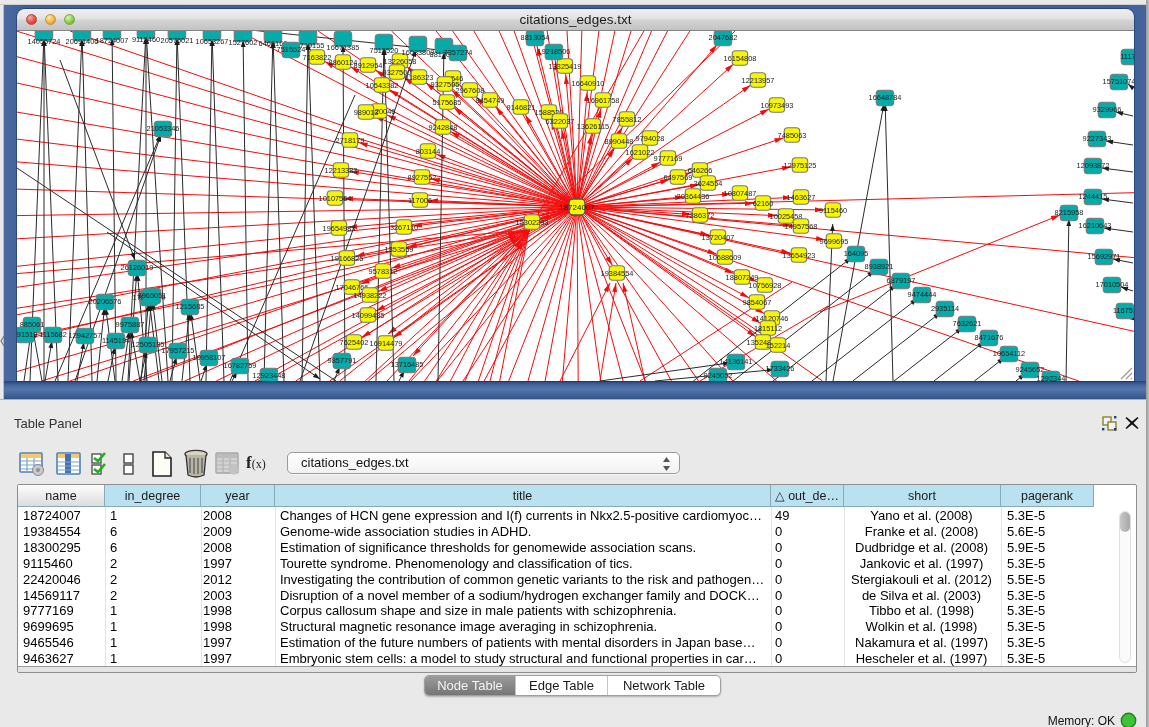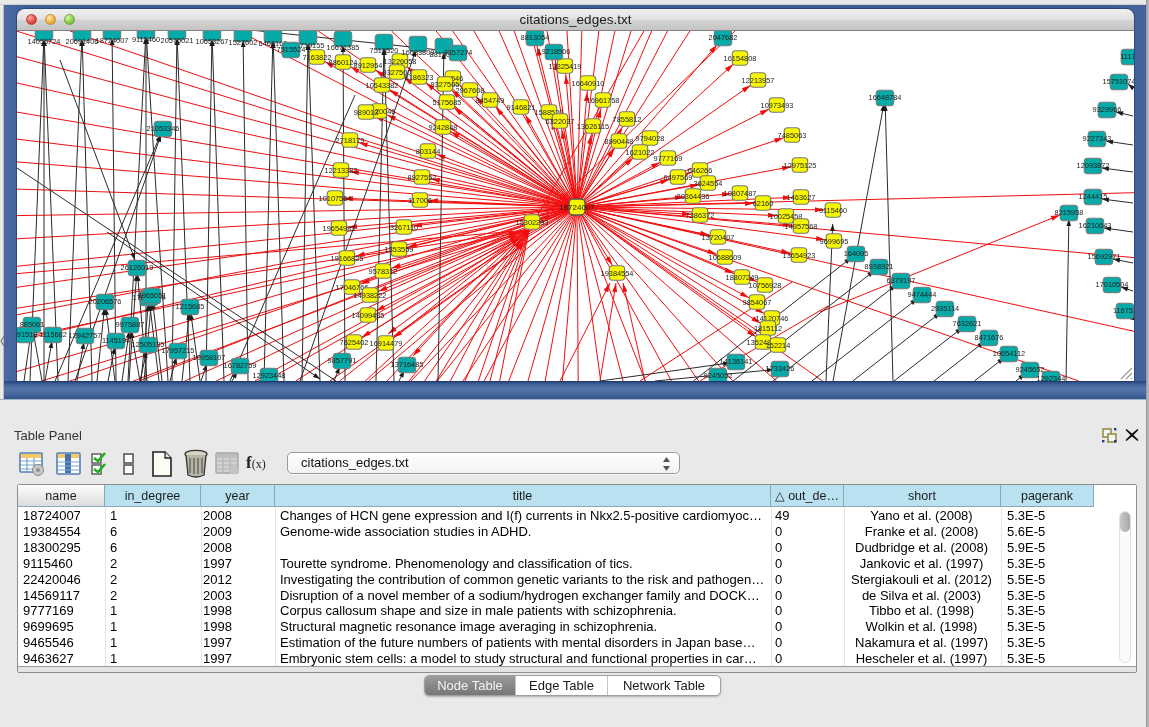--- a/index.html
+++ b/index.html
@@ -11,21 +11,21 @@
 #topstrip { left:0; top:0; width:1149px; height:5px; background:#e9e9e9; border-bottom:1px solid #cfcfcf; }
 #leftstrip { left:0; top:5px; width:4px; height:394px; background:#e9e9e9; border-right:1px solid #bcbcbc; }
 
 #win { left:17px; top:9px; width:1117px; height:372px; border-radius:8px 8px 0 0; box-shadow:0 0 0 1px rgba(20,40,80,.45); }
 #titlebar { left:0; top:0; width:1117px; height:22px; border-radius:8px 8px 0 0; background:linear-gradient(180deg,#efefef 0%,#e3e3e3 45%,#d3d3d3 55%,#c3c3c3 100%); border-bottom:1px solid #828282; }
 #titlebar .title { position:absolute; left:0; right:0; top:3px; text-align:center; font-size:13.5px; color:#1a1a1a; }
 .tl { position:absolute; top:5px; width:11px; height:11px; border-radius:50%; }
 #win-canvas { left:0; top:22px; width:1117px; height:350px; background:#fff; overflow:hidden; }
 
 #tpanel { left:0; top:399px; width:1146px; height:328px; background:#e9e9e9; border-top:1px solid #9eb2c8; }
-#ptitle { left:0; top:16px; width:100%; height:30px;text-align:right; }
+#ptitle { left:0; top:4px; width:100%; height:30px;text-align:right; }
 #ptitle .t { position:absolute; left:14px; top:12px; font-size:13px; color:#333; }
 #toolbar { left:0; top:32px; width:100%; height:40px; }
 #dropdown { left:287px; top:20px; width:393px; height:22px; background:linear-gradient(180deg,#fff,#f2f2f2); border:1px solid #9a9a9a; border-radius:5px; font-size:13px; color:#111; line-height:20px; padding-left:13px; box-shadow:0 1px 0 rgba(255,255,255,.7); }
 #tablebox { left:17px; top:84px; width:1120px; height:189px; background:#fff; border:1px solid #8e8e8e; border-radius:2px; }
 .hcell { position:absolute; top:0; height:22px; background:#b9e1ef; border-right:1px solid #89a9b8; border-bottom:1px solid #89a9b8; font-size:12.5px; color:#1c1c1c; text-align:center; line-height:22px; }
 .hname { background:linear-gradient(180deg,#fdfdfd,#dcdcdc); }
 .trow { position:absolute; left:0; width:1120px; height:16px; font-size:13px; color:#000; }
 .trow span { position:absolute; top:0; line-height:16px; white-space:nowrap; }
 .trow .ctr { text-align:center; }
 .gline { position:absolute; top:22px; width:1px; height:160px; background:#e4e4e4; }
@@ -829,20 +829,26 @@
       <div id="vscroll"></div>
         <div id="vthumb"></div>
       <div style="position:absolute;left:0;top:181px;width:1118px;height:6px;background:#e4e4e4;border-top:1px solid #9a9a9a"></div>
     </div>
     <div class="abs" style="left:17px;top:266px;width:1120px;height:1px"></div>
     <div class="abs" id="tabbar">
       <div class="seg" id="seg1">Node Table</div>
       <div class="seg" id="seg2">Edge Table</div>
       <div class="seg" id="seg3">Network Table</div>
     </div>
+    <div class="abs" id="status">
+        <span style="position:absolute;left:1040px;top:9px;width:75px;text-align:right">Memory: OK</span>
+      <svg class="abs" style="left:1120px;top:7px" width="17" height="17" viewBox="0 0 17 17">
+        <circle cx="8.5" cy="8.5" r="7.2" fill="#3cc435" stroke="#2a7d24" stroke-width="1.4"></circle>
+      </svg>
+    </div>
   </div>
   <div id="rowhost" class="abs" style="left:0;top:0;width:1149px;height:727px;pointer-events:none">
       <div class="trow" style="top:508px">
 <span style="left:23px">18724007</span>
         <span style="left:110px">1</span>
 <span style="left:203px">2008</span>
         <span style="left:280px">Changes of HCN gene expression and I(f) currents in Nkx2.5-positive cardiomyoc…</span>
 <span style="left:775px">49</span>
         <span class="ctr" style="left:843px;width:157px">Yano et al. (2008)</span>
 <span style="left:1007px">5.3E-5</span>
@@ -853,20 +859,21 @@
 <span style="left:203px">2009</span>
         <span style="left:280px">Genome-wide association studies in ADHD.</span>
 <span style="left:775px">0</span>
         <span class="ctr" style="left:843px;width:157px">Franke et al. (2008)</span>
 <span style="left:1007px">5.6E-5</span>
       </div>
       <div class="trow" style="top:539.8px">
 <span style="left:23px">18300295</span>
         <span style="left:110px">6</span>
 <span style="left:203px">2008</span>
+        <span style="left:280px">Estimation of significance thresholds for genomewide association scans.</span>
 <span style="left:775px">0</span>
         <span class="ctr" style="left:843px;width:157px">Dudbridge et al. (2008)</span>
 <span style="left:1007px">5.9E-5</span>
       </div>
       <div class="trow" style="top:555.6999999999999px">
 <span style="left:23px">9115460</span>
         <span style="left:110px">2</span>
 <span style="left:203px">1997</span>
         <span style="left:280px">Tourette syndrome. Phenomenology and classification of tics.</span>
 <span style="left:775px">0</span>

